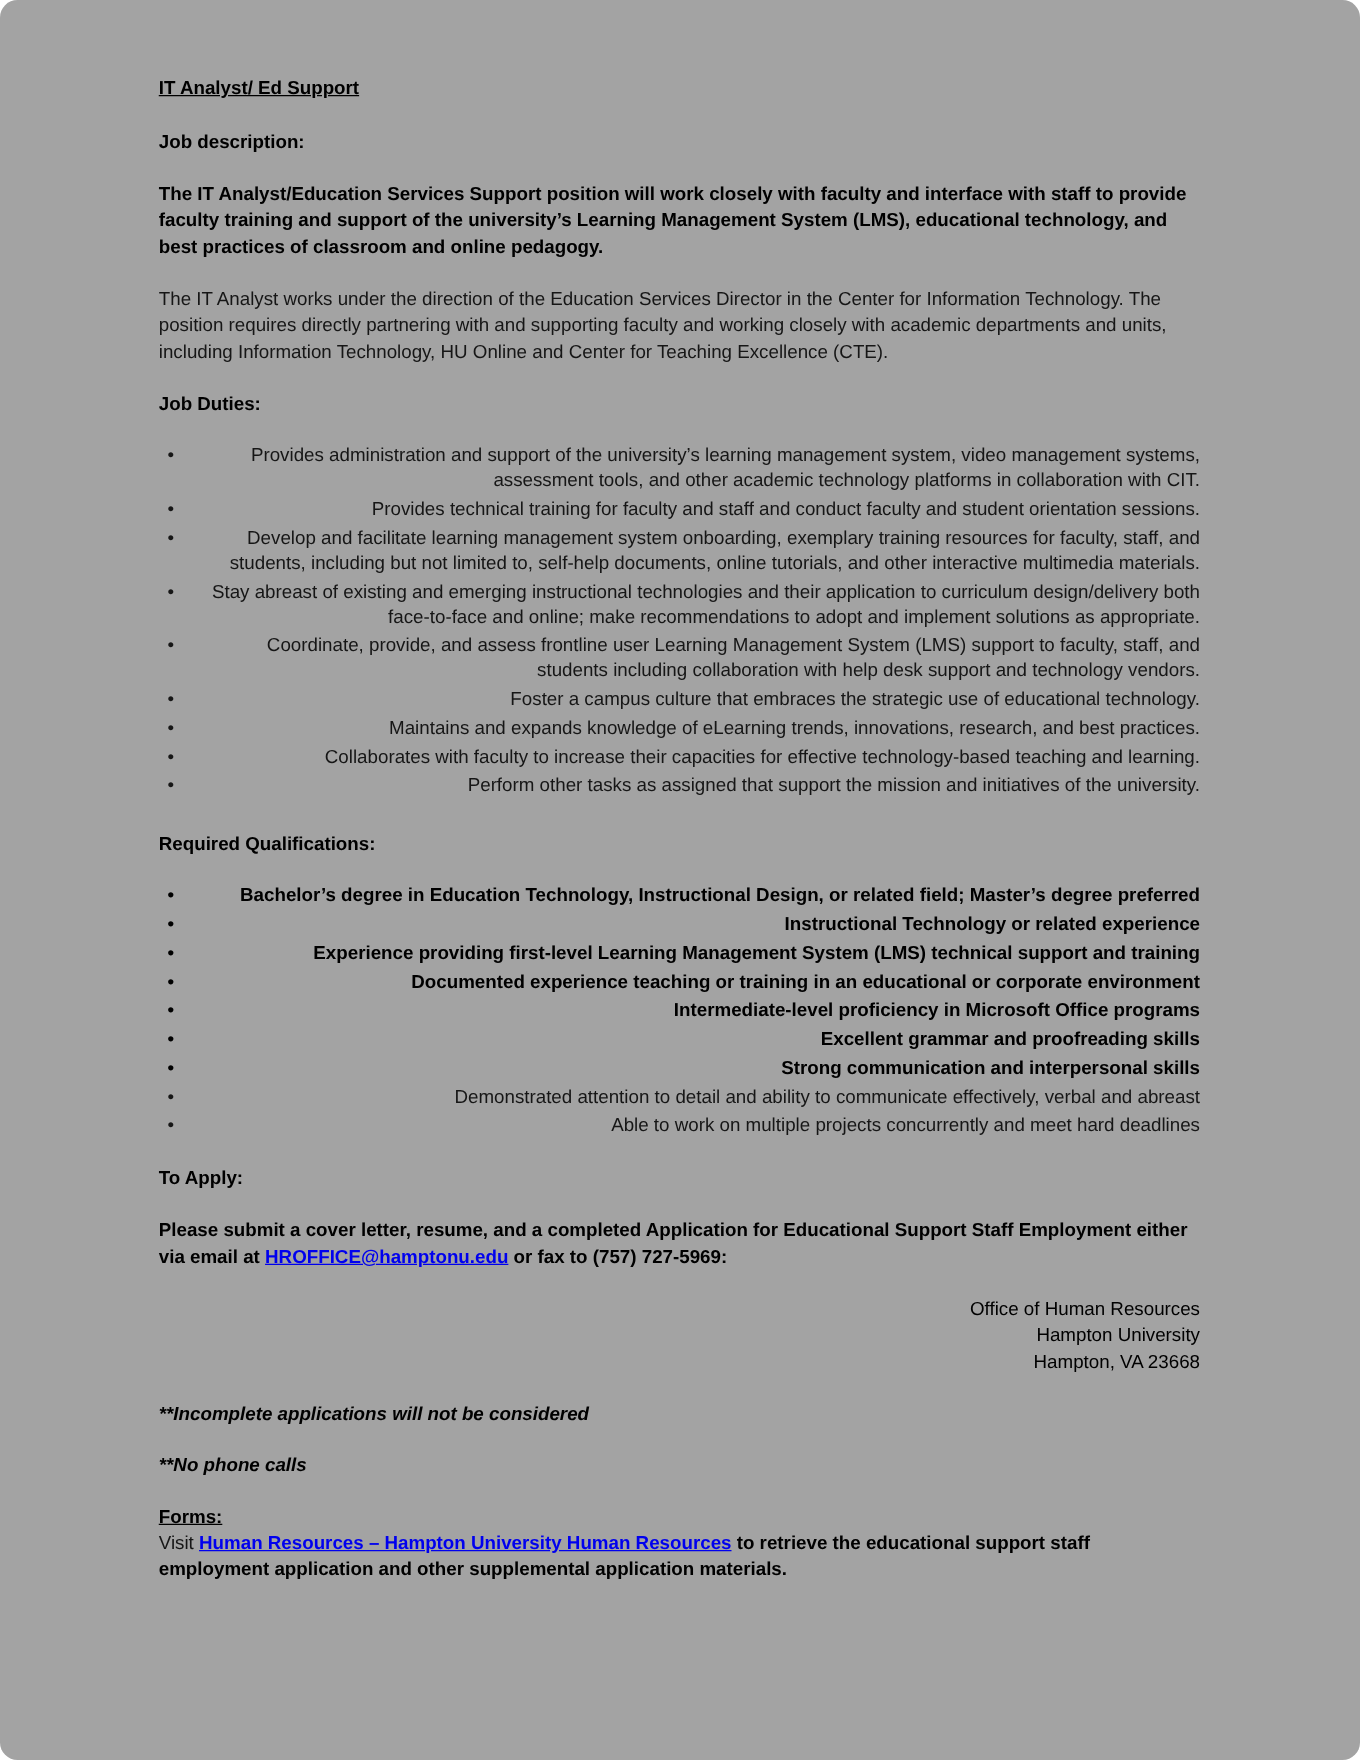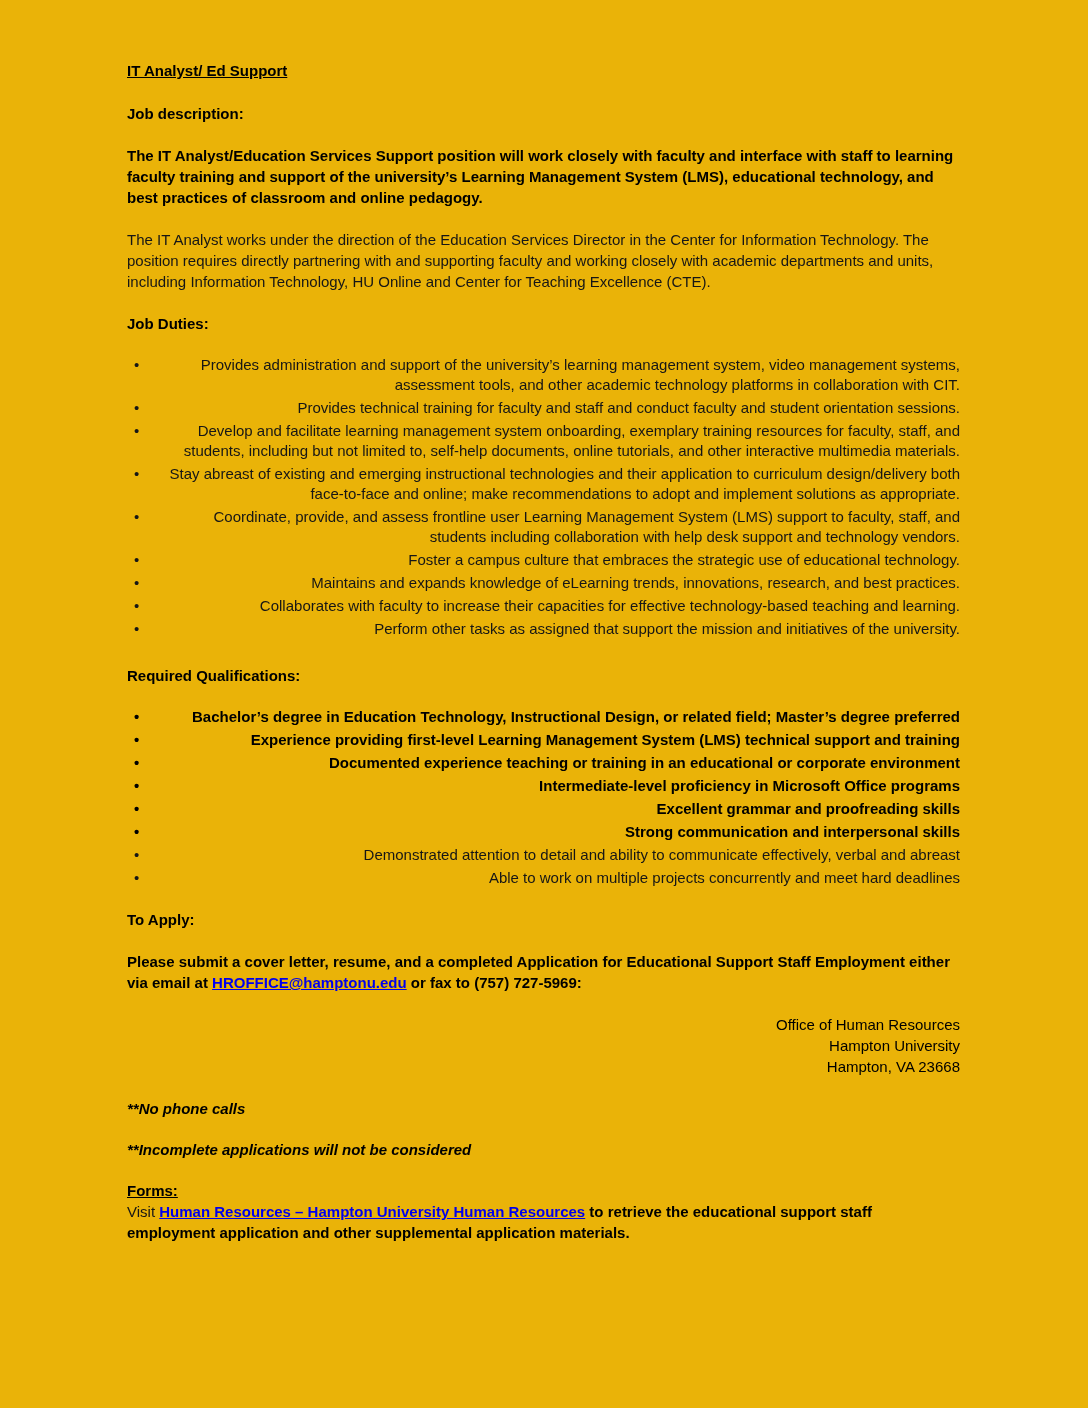--- a/index.html
+++ b/index.html
@@ -14,21 +14,22 @@
   }
   .page {
     box-sizing: border-box;
     width: 1088px;
     min-height: 1408px;
     padding: 60px 128px 40px 127px;
     font-family: "Liberation Sans", sans-serif;
     font-size: 15px;
     line-height: 21px;
     color: #161616;
-    background: #eab308;
+    background: #a3a3a3;
+    border-radius: 14px;
   }
   .doc-title {
     font-size: 15px;
     font-weight: 700;
     color: #000;
     text-decoration: underline;
     margin: 0 0 22px 0;
   }
   .heading {
     font-weight: 700;
@@ -97,21 +98,21 @@
 </style>
 </head>
 <body>
 
 <div class="page">
 
   <h1 class="doc-title">IT Analyst/ Ed Support</h1>
 
   <p class="heading">Job description:</p>
 
-  <p class="para bold">The IT Analyst/Education Services Support position will work closely with faculty and interface with staff to learning faculty training and support of the university’s Learning Management System (LMS), educational technology, and best practices of classroom and online pedagogy.</p>
+  <p class="para bold">The IT Analyst/Education Services Support position will work closely with faculty and interface with staff to provide faculty training and support of the university’s Learning Management System (LMS), educational technology, and best practices of classroom and online pedagogy.</p>
 
   <p class="para">The IT Analyst works under the direction of the Education Services Director in the Center for Information Technology.  The position requires directly partnering with and supporting faculty and working closely with academic departments and units, including Information Technology, HU Online and Center for Teaching Excellence (CTE).</p>
 
   <p class="heading">Job Duties:</p>
 
   <ul class="bullets mb-lg">
     <li>Provides administration and support of the university’s learning management system, video management systems, assessment tools, and other academic technology platforms in collaboration with CIT.</li>
     <li>Provides technical training for faculty and staff and conduct faculty and student orientation sessions.</li>
     <li>Develop and facilitate learning management system onboarding, exemplary training resources for faculty, staff, and students, including but not limited to, self-help documents, online tutorials, and other interactive multimedia materials.</li>
     <li>Stay abreast of existing and emerging instructional technologies and their application to curriculum design/delivery both face-to-face and online; make recommendations to adopt and implement solutions as appropriate.</li>
@@ -119,40 +120,41 @@
     <li>Foster a campus culture that embraces the strategic use of educational technology.</li>
     <li>Maintains and expands knowledge of eLearning trends, innovations, research, and best practices.</li>
     <li>Collaborates with faculty to increase their capacities for effective technology-based teaching and learning.</li>
     <li>Perform other tasks as assigned that support the mission and initiatives of the university.</li>
   </ul>
 
   <p class="heading section-gap">Required Qualifications:</p>
 
   <ul class="bullets">
     <li class="bold">Bachelor’s degree in Education Technology, Instructional Design, or related field; Master’s degree preferred</li>
+    <li class="bold">Instructional Technology or related experience</li>
     <li class="bold">Experience providing first-level Learning Management System (LMS) technical support and training</li>
     <li class="bold">Documented experience teaching or training in an educational or corporate environment</li>
     <li class="bold">Intermediate-level proficiency in Microsoft Office programs</li>
     <li class="bold">Excellent grammar and proofreading skills</li>
     <li class="bold">Strong communication and interpersonal skills</li>
     <li>Demonstrated attention to detail and ability to communicate effectively, verbal and abreast</li>
     <li>Able to work on multiple projects concurrently and meet hard deadlines</li>
   </ul>
 
   <p class="heading">To Apply:</p>
 
   <p class="para bold"><span>Please submit a cover letter, resume, and a completed Application for Educational Support Staff Employment either via email at </span><a class="doclink">HROFFICE@hamptonu.edu</a><span> or fax to (757) 727-5969:</span></p>
 
   <div class="address">
     <div>Office of Human Resources</div>
     <div>Hampton University</div>
     <div>Hampton, VA 23668</div>
   </div>
 
+  <p class="note">**Incomplete applications will not be considered</p>
+
   <p class="note">**No phone calls</p>
-
-  <p class="note">**Incomplete applications will not be considered</p>
 
   <p class="heading underline">Forms:</p>
 
   <p class="forms-para"><span>Visit </span><a class="doclink">Human Resources – Hampton University Human Resources</a><span class="bold"> to retrieve the educational support staff employment application and other supplemental application materials.</span></p>
 
 </div>
 
 </body></html>

